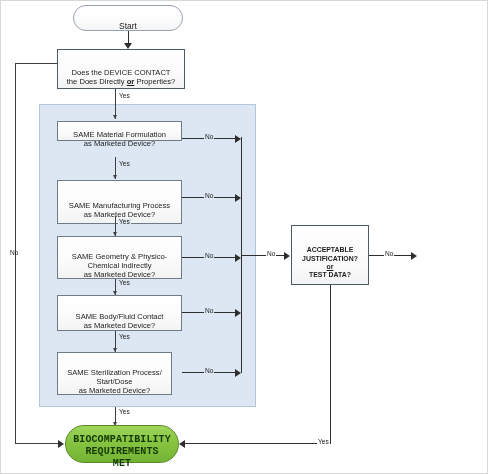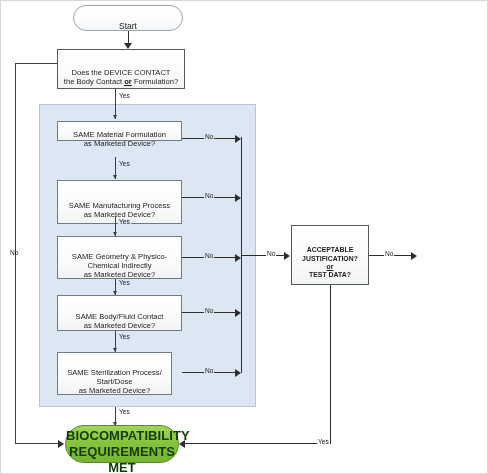--- a/index.html
+++ b/index.html
@@ -44,24 +44,25 @@
     background:linear-gradient(180deg,#ffffff 0%,#fbfbfb 60%,#f2f3f3 100%);
     font-size:7.6px;
   }
   .rect.strong{border-color:#4f5a63;}
 
   
   .green{
     border:1px solid #5c8a28;
     border-radius:26px;
     background:linear-gradient(180deg,#9ed65b 0%,#86c440 45%,#74b334 100%);
-    font-size:13px;
+    font-size:10px;
     font-weight:bold;
     color:#143a06;
     letter-spacing:.1px;
+    font-family:Liberation Mono, monospace;
   }
 
   
   .yellow{
     border:1px solid #a9a313;
     background:#f2ed1f;
     font-size:7.6px;
     font-weight:bold;
     color:#1b1b00;
   }
@@ -112,21 +113,21 @@
   <div class="node terminator" style="left:72px;top:4px;width:110px;height:26px;">
     <span class="txt">Start</span>
   </div>
 
   <div class="ln lnv thick" style="left:127px;top:30px;width:1.4px;height:13px;"></div>
   <div class="arr arr-d" style="left:123px;top:42px;"></div>
 
   <div class="node rect strong" style="left:56px;top:48px;width:128px;height:40px;">
     <span class="txt">
       <span>Does the DEVICE CONTACT</span><br>
-      <span>the Body Contact </span><u class="ul">or</u><span> Formulation?</span>
+      <span>the Does Directly </span><u class="ul">or</u><span> Properties?</span>
     </span>
   </div>
 
   <div class="ln lnh" style="left:14px;top:62px;width:42px;height:1.4px;"></div>
   <div class="ln lnv" style="left:14px;top:62px;width:1.4px;height:381px;"></div>
   <div class="ln lnh" style="left:14px;top:442px;width:44px;height:1.4px;"></div>
   <div class="arr arr-r" style="left:57px;top:439px;"></div>
   <div class="elabel nobg" style="left:8px;top:249px;">No</div>
 
   <div class="ln lnv" style="left:114px;top:88px;width:1.2px;height:30px;"></div>

